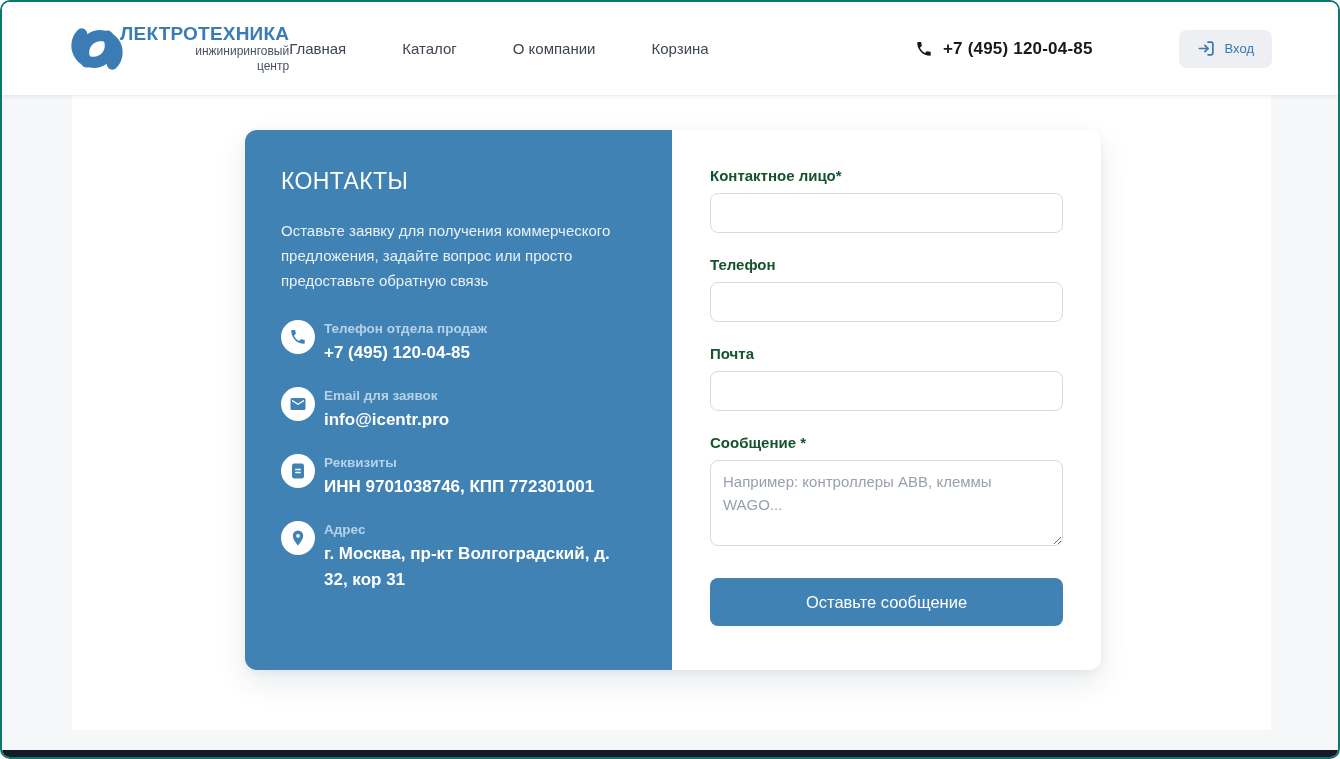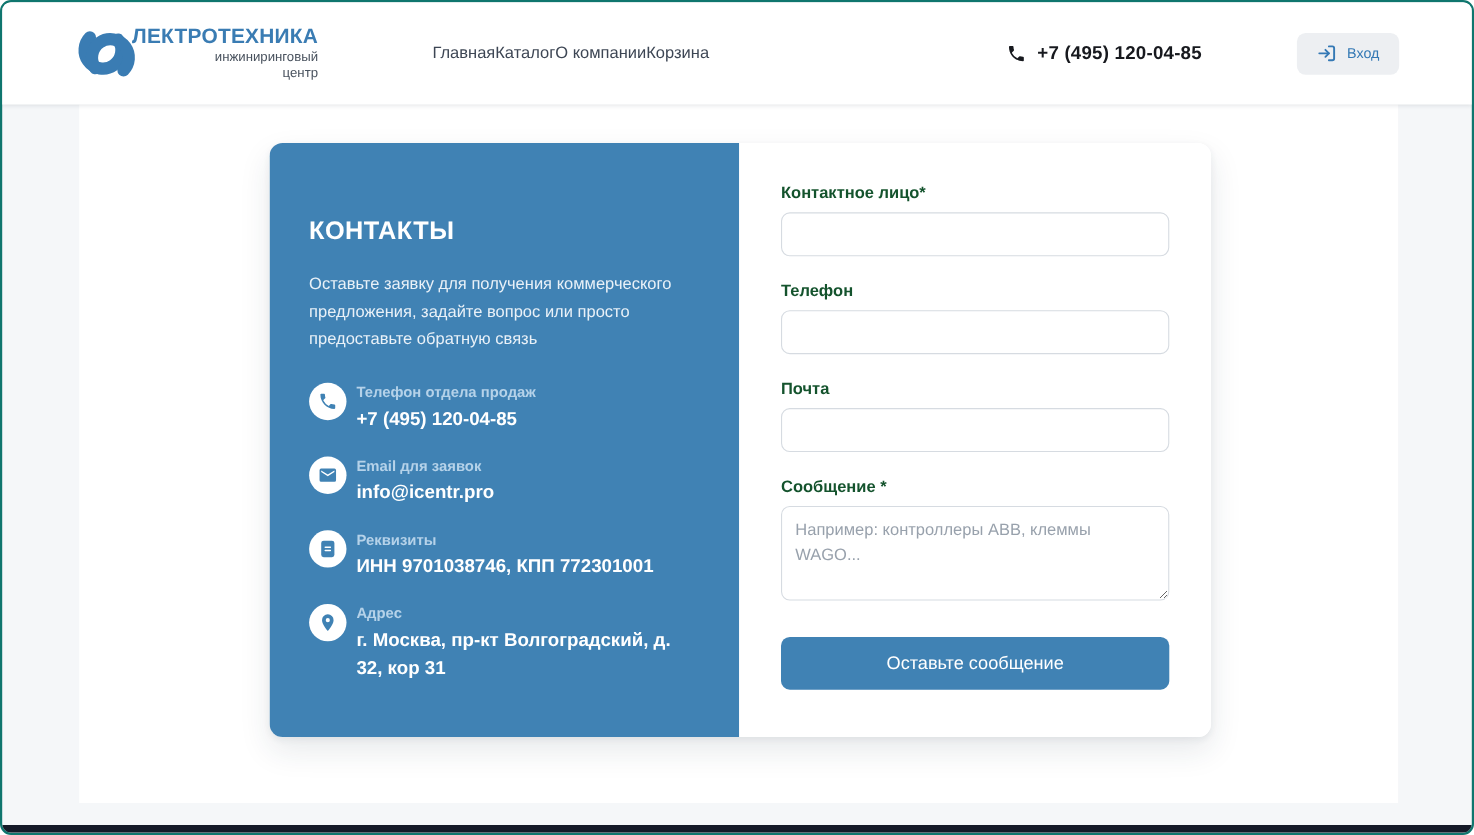--- a/index.html
+++ b/index.html
@@ -20,21 +20,21 @@
     padding: 0 66px 0 66px;
     box-shadow: 0 1px 4px rgba(20,30,50,.10);
     position: relative; z-index: 5;
   }
   .logo { display: flex; align-items: center; cursor: pointer; }
   .logo-mark { width: 58px; height: 58px; flex: 0 0 58px; }
   .logo-text { margin-left: -6px; display: flex; flex-direction: column; align-items: flex-end; }
   .logo-title { font-size: 19px; font-weight: bold; color: #3a7cb3; letter-spacing: .2px; line-height: 20px; }
   .logo-sub { font-size: 12px; color: #49525e; line-height: 15px; text-align: right; }
 
-  .nav { display: flex; margin-left: 104px; }
+  .nav { display: flex; gap: 56px; }
   .nav-item { font-size: 15px; color: #3d4654; cursor: pointer; white-space: nowrap; }
 
   .header-phone { margin-left: auto; display: flex; align-items: center; gap: 10px; cursor: pointer; }
   .header-phone-num { font-size: 17px; font-weight: bold; color: #17191e; letter-spacing: .2px; }
 
   .login-btn {
     margin-left: 86px; background: #edeff2; border: none; border-radius: 8px;
     height: 38px; padding: 0 18px; display: flex; align-items: center; gap: 9px;
     font-size: 13px; color: #3579b5; cursor: pointer;
     font-family: inherit;
@@ -53,21 +53,21 @@
     display: flex;
     box-shadow: 0 12px 28px rgba(30,45,70,.10), 0 2px 6px rgba(30,45,70,.06);
     background: #fff;
   }
 
   
   .pane-blue {
     width: 427px; flex: 0 0 427px; background: #4082b4;
     padding: 38px 36px 30px 36px; color: #fff;
   }
-  .pane-blue h1 { font-size: 23px; font-weight: bold; letter-spacing: .4px; margin-bottom: 23px; margin-top: 28px; }
+  .pane-blue h1 { font-size: 23px; font-weight: normal; letter-spacing: .4px; margin-bottom: 23px; }
   .pane-blue .desc { font-size: 15px; line-height: 25px; color: #e9f1f8; margin-bottom: 27px; max-width: 356px; }
 
   .c-item { display: flex; gap: 9px; margin-bottom: 21px; }
   .c-icon {
     width: 34px; height: 34px; flex: 0 0 34px; border-radius: 50%;
     background: #ffffff; display: flex; align-items: center; justify-content: center;
   }
   .c-icon svg { width: 18px; height: 18px; }
   .c-label { font-size: 13.5px; font-weight: bold; color: #b5d2e9; margin: 1px 0 4px; }
   .c-value { font-size: 17px; font-weight: 600; color: #ffffff; line-height: 26px; max-width: 310px; }

